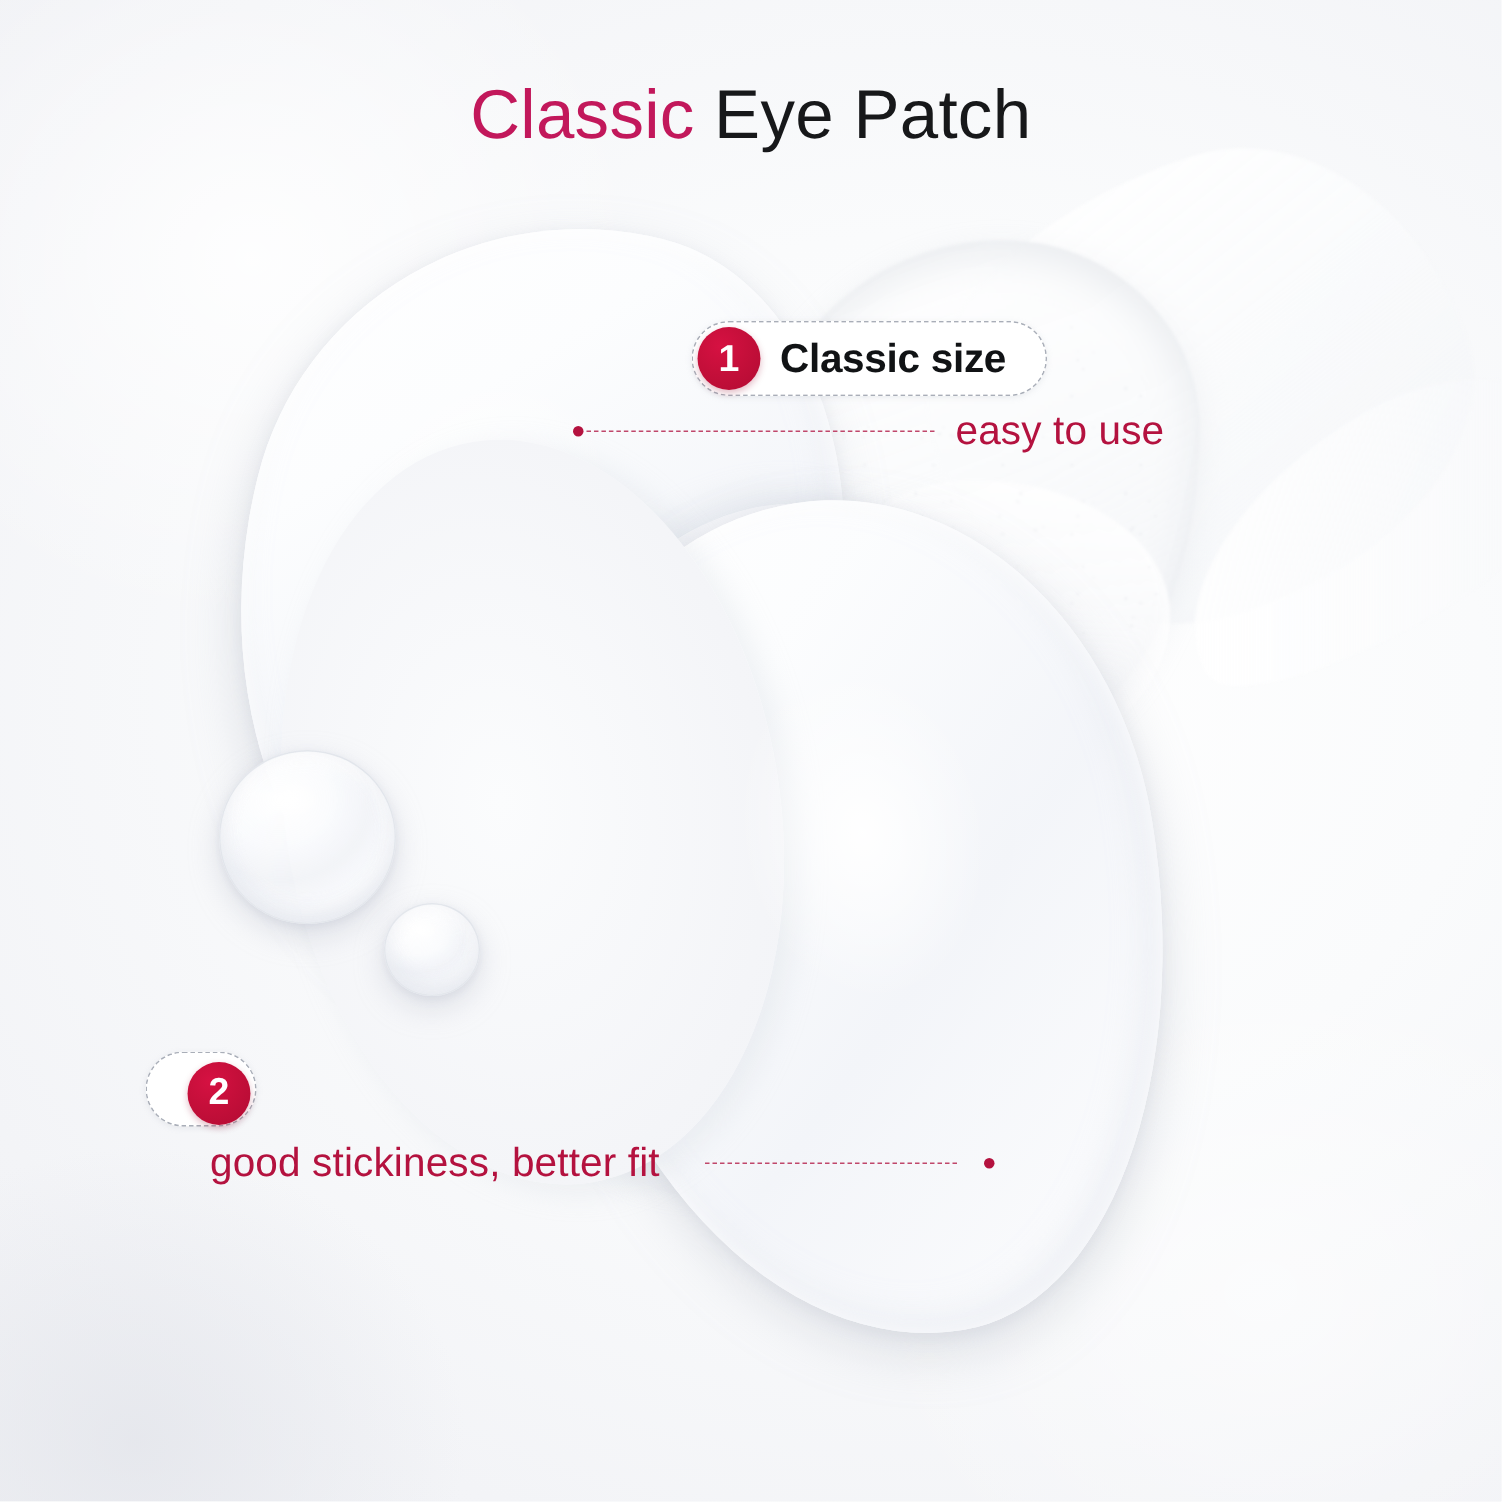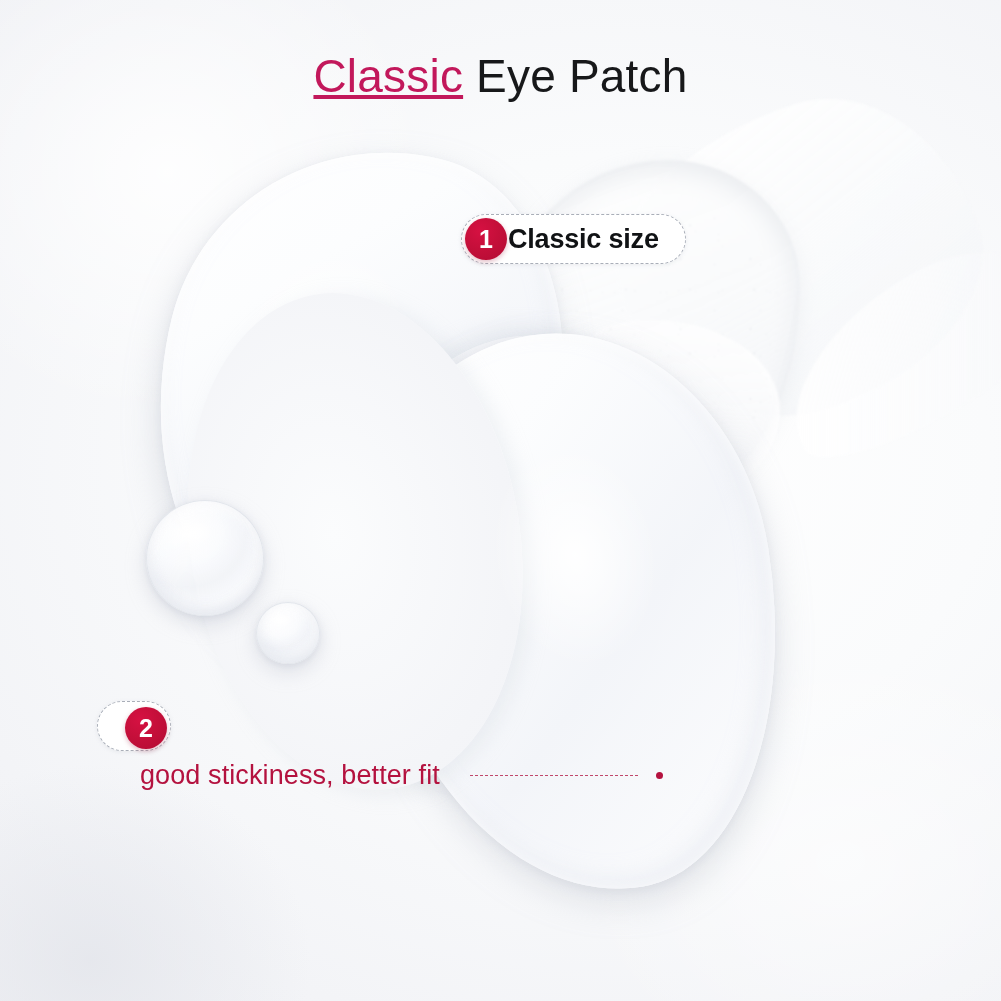--- a/index.html
+++ b/index.html
@@ -193,21 +193,21 @@
     position: absolute;
     left: 0;
     top: 46px;
     width: 100%;
     text-align: center;
     font-size: 46px;
     line-height: 60px;
     letter-spacing: .2px;
     white-space: nowrap;
   }
-  .title-accent { color: #C2185B; text-decoration: underline; }
+  .title-accent { color: #C2185B; }
   .title-rest   { color: #17181A; }
 
   
   .callout { position: absolute; }
 
   .pill {
     display: inline-flex;
     align-items: center;
     height: 48px;
     background: #ffffff;
@@ -217,20 +217,21 @@
     white-space: nowrap;
   }
   .pill-left  { padding: 0 26px 0 46px; }
   .pill-right { padding: 0 46px 0 26px; }
 
   .pill-label {
     font-size: 27px;
     font-weight: bold;
     color: #111315;
     letter-spacing: -.2px;
+    padding-left: 12px;
   }
 
   .badge {
     position: absolute;
     top: 50%;
     transform: translateY(-50%);
     width: 42px;
     height: 42px;
     border-radius: 50%;
     background: radial-gradient(circle at 36% 30%, #D61142 0%, #C50F3A 45%, #B20B33 100%);
@@ -310,20 +311,25 @@
   <div class="title">
     <span class="title-accent">Classic</span><span class="title-rest"> Eye Patch</span>
   </div>
 
   <div class="callout callout-1">
     <div class="pill pill-left">
       <span class="badge badge-1">1</span>
       <span class="pill-label">Classic size</span>
     </div>
   </div>
+  <div class="subline subline-1">
+    <span class="leader-dot"></span>
+    <span class="leader"></span>
+    <span class="sub-text">easy to use</span>
+  </div>
 
   <div class="callout callout-2">
     <div class="pill pill-right">
       <span class="badge badge-2">2</span>
     </div>
   </div>
   <div class="subline subline-2">
     <span class="sub-text">good stickiness, better fit</span>
     <span class="leader"></span>
     <span class="leader-dot"></span>

